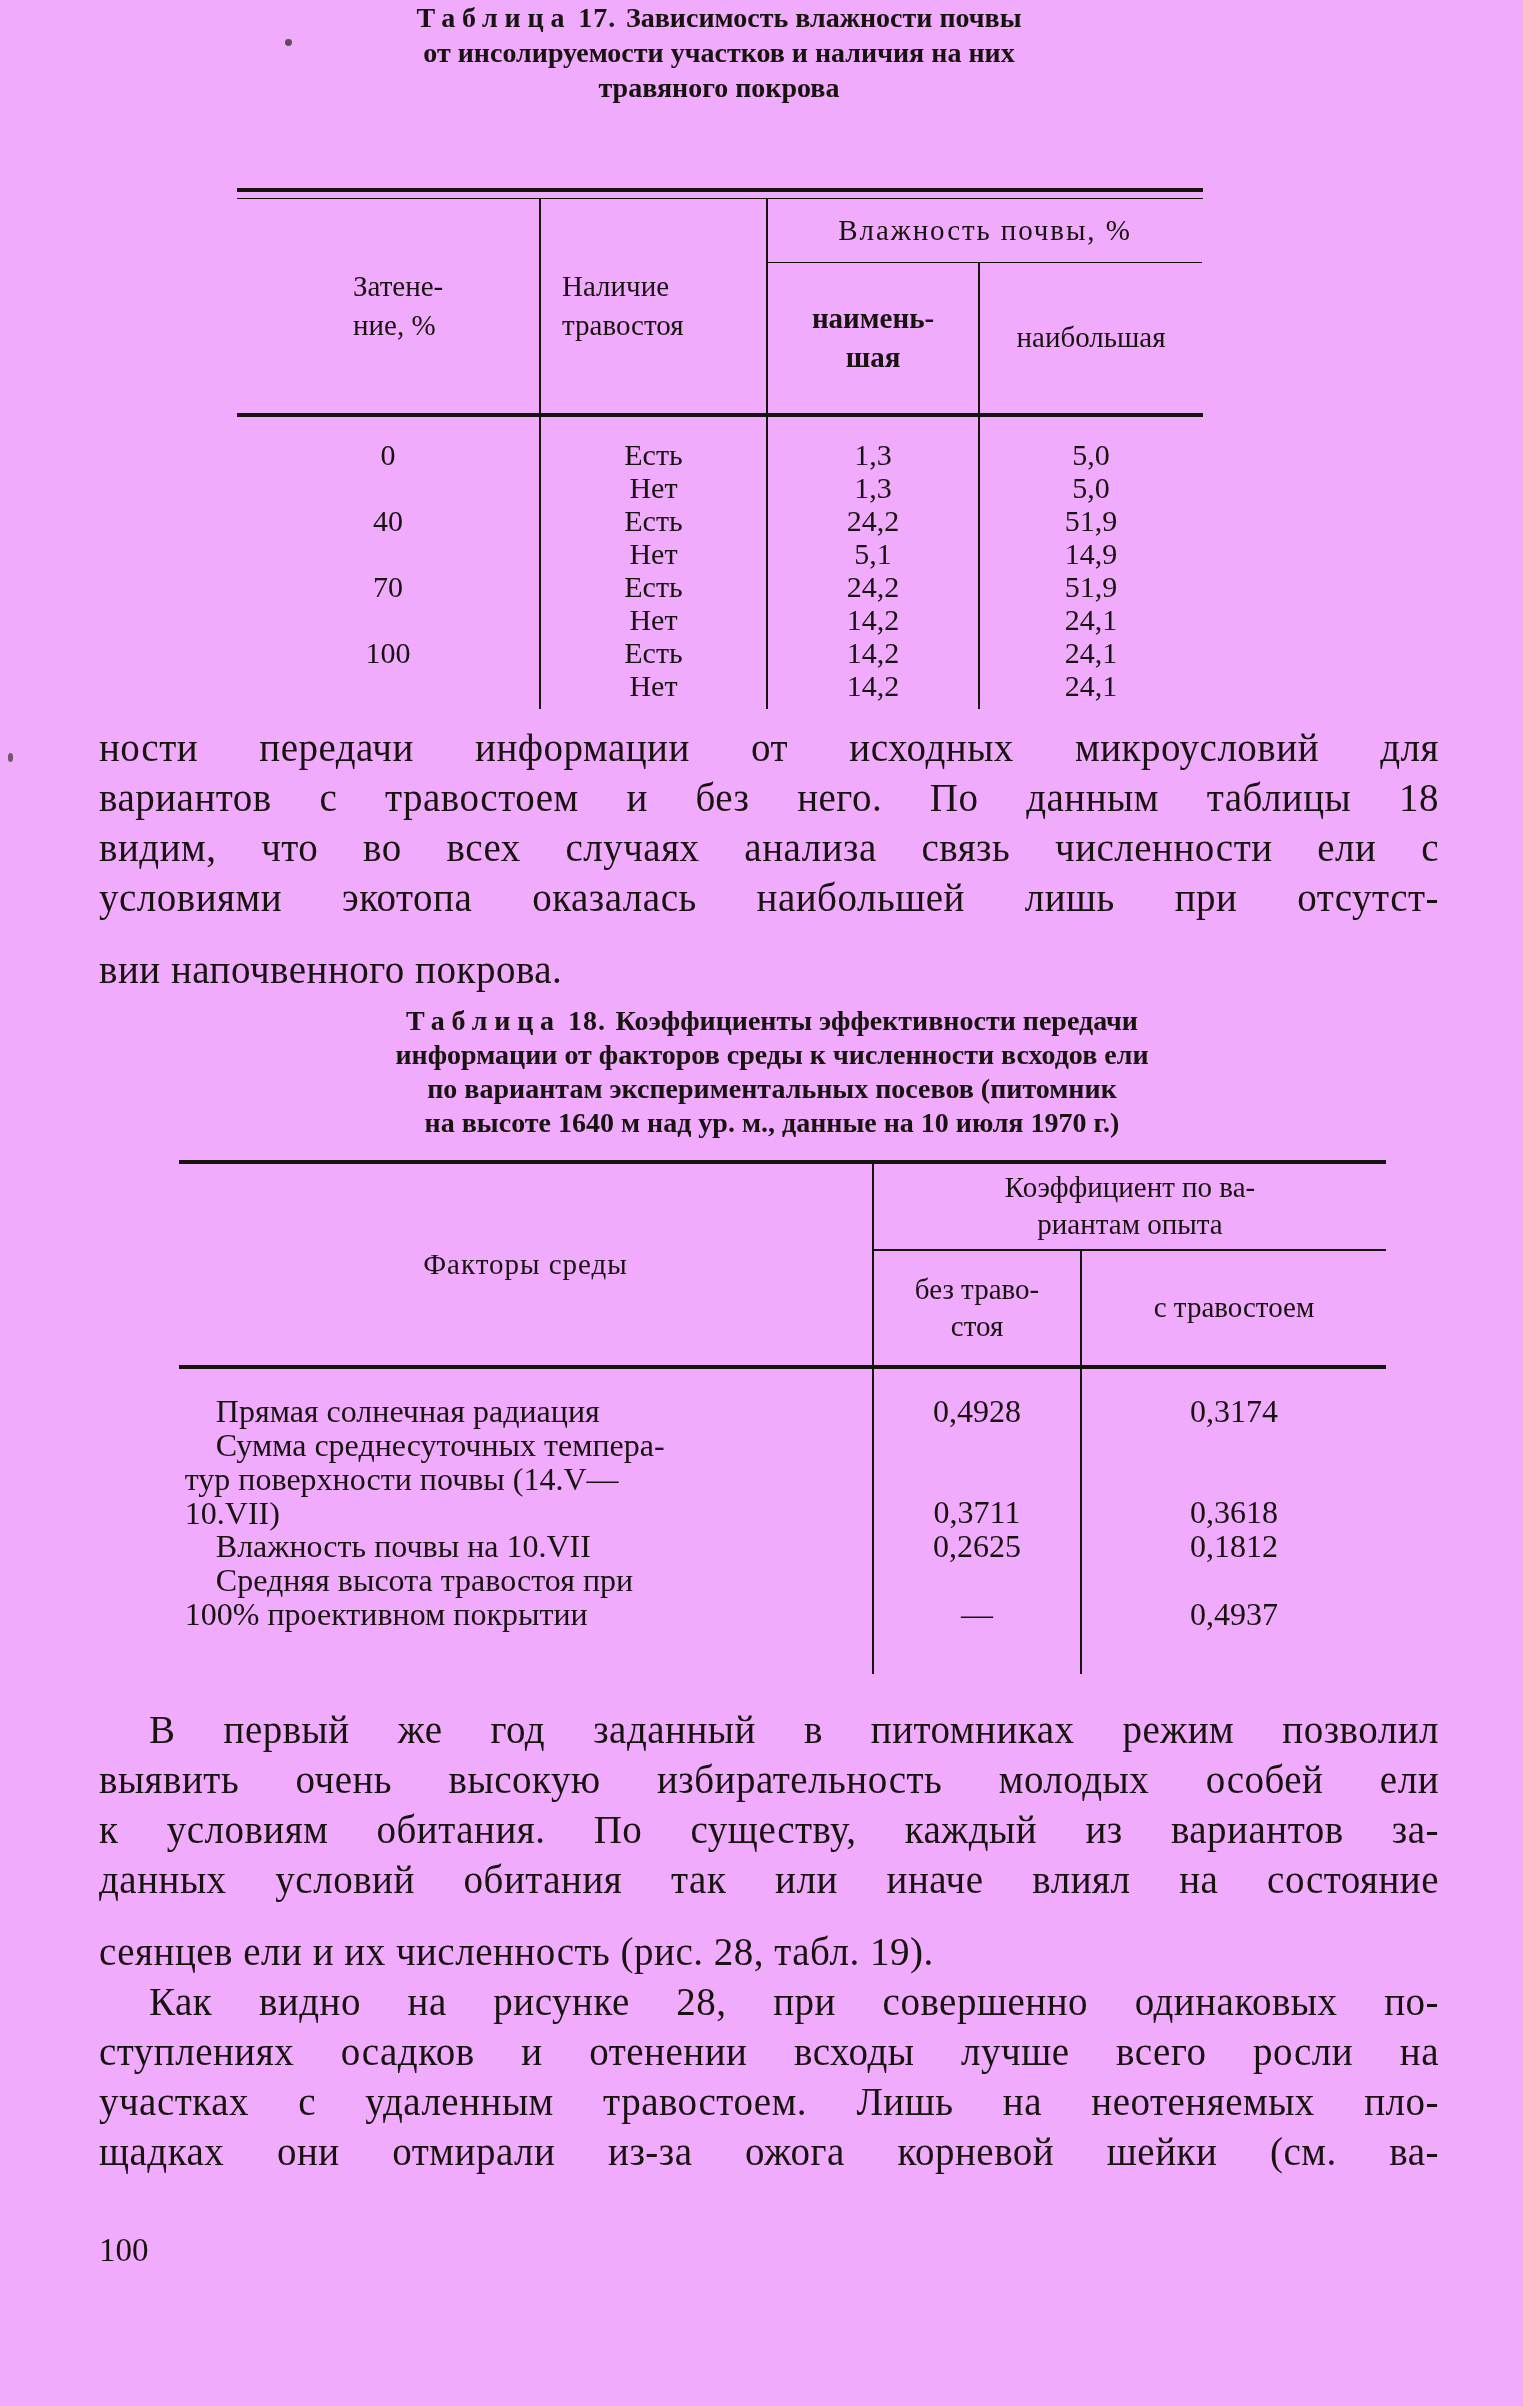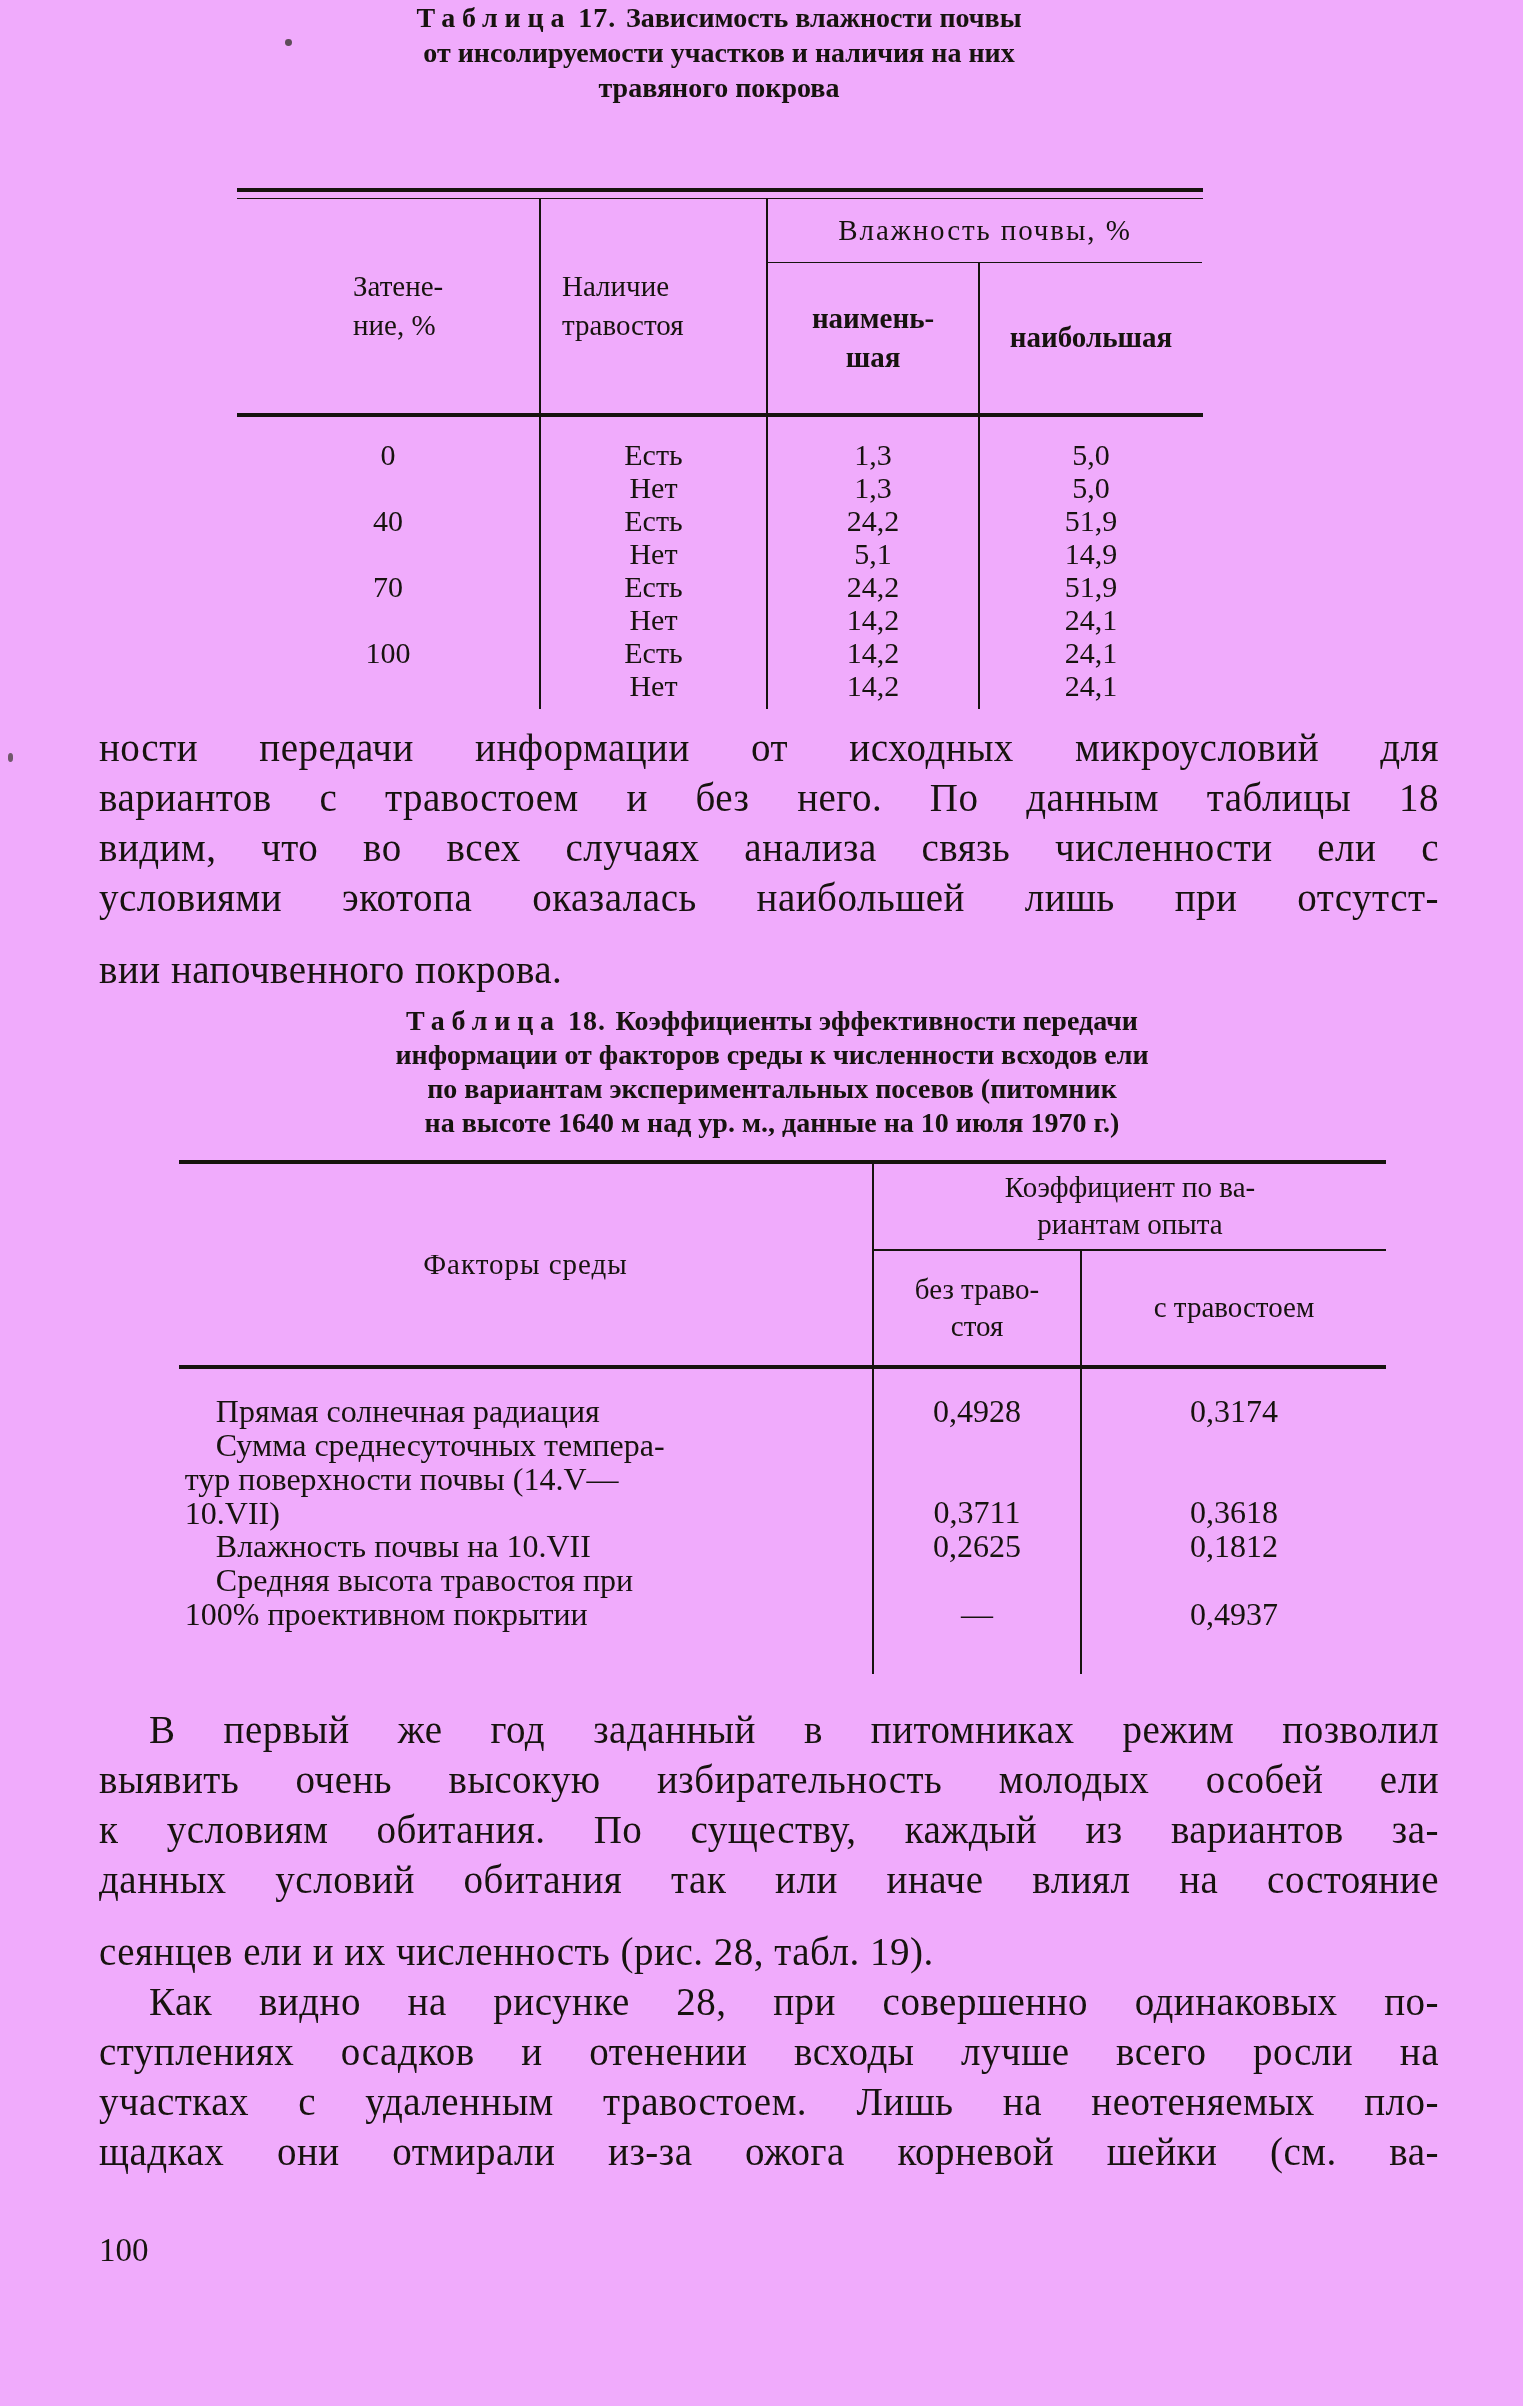--- a/index.html
+++ b/index.html
@@ -35,21 +35,21 @@
   .t17-head .hc1{width:304px;border-right:2.9px solid #17130f;display:flex;align-items:center;
                  padding-left:116px;white-space:pre-line;line-height:39px;}
   .t17-head .hc2{width:227px;border-right:2.9px solid #17130f;display:flex;align-items:center;
                  padding-left:21px;white-space:pre-line;line-height:39px;}
   .t17-head .hgroup{width:434px;display:flex;flex-direction:column;}
   .t17-head .gtop{height:64px;border-bottom:1.9px solid #17130f;display:flex;align-items:center;
                   justify-content:center;letter-spacing:1.9px;}
   .t17-head .gsub{flex:1;display:flex;}
   .t17-head .gc3{width:212px;border-right:2.9px solid #17130f;display:flex;align-items:center;
                  justify-content:center;text-align:center;white-space:pre-line;line-height:39px;font-weight:bold;}
-  .t17-head .gc4{width:222px;display:flex;align-items:center;justify-content:center;font-weight:bold;}
+  .t17-head .gc4{width:222px;display:flex;align-items:center;justify-content:center;}
   .t17-body{display:flex;}
   .t17-body .bcol{padding-top:21px;padding-bottom:7.7px;}
   .t17-body .bc1{width:304px;border-right:2.9px solid #17130f;}
   .t17-body .bc2{width:227px;border-right:2.9px solid #17130f;}
   .t17-body .bc3{width:212px;border-right:2.9px solid #17130f;}
   .t17-body .bc4{width:222px;}
   .t17-body .cell{height:33px;line-height:33px;text-align:center;font-size:30px;}
 
   
   .para{width:1340px;margin-left:99px;font-size:39px;letter-spacing:0.5px;}

